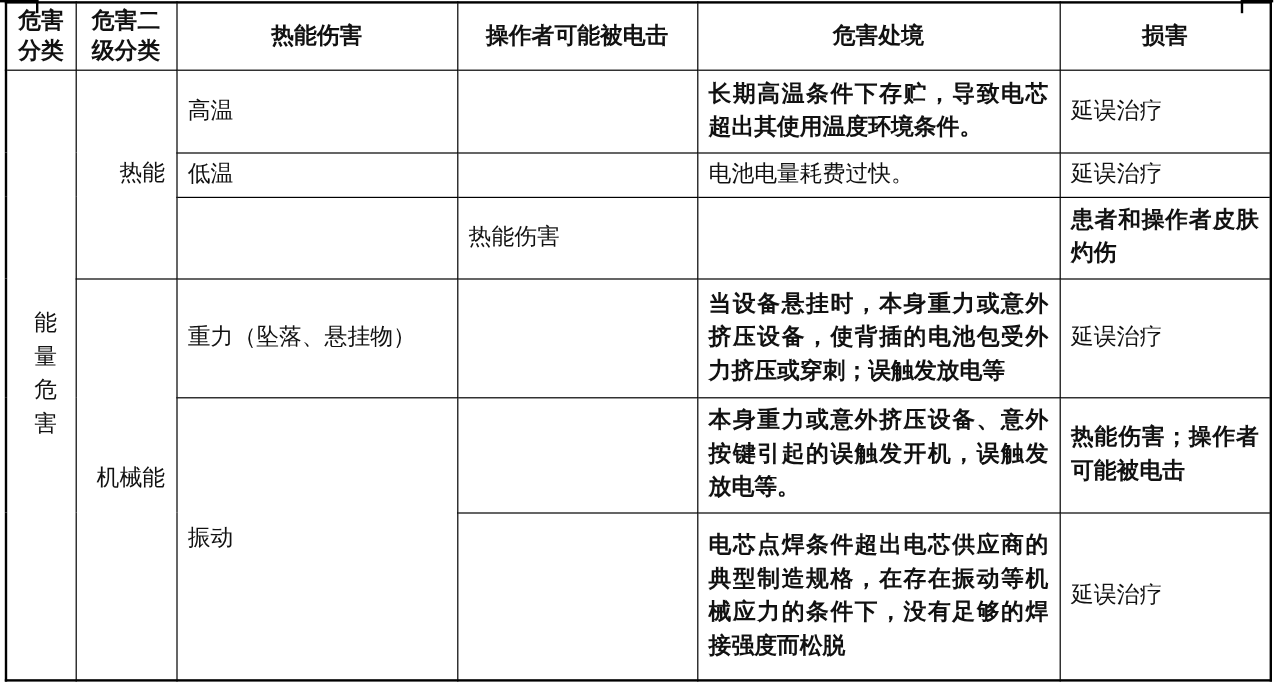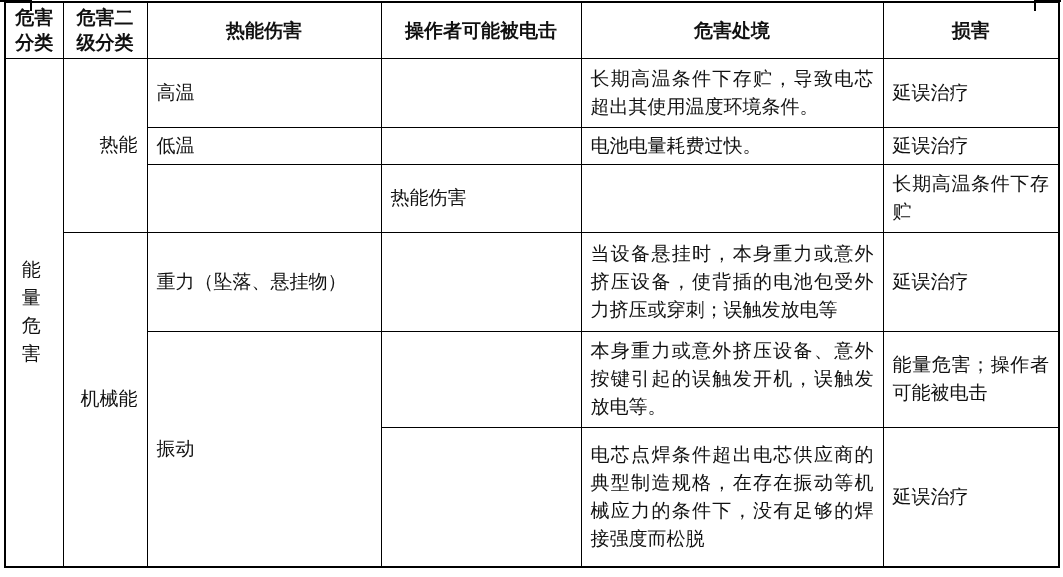--- a/index.html
+++ b/index.html
@@ -61,26 +61,27 @@
   tr.h-r2 { height: 37px; margin-top: 34px; }
   tr.h-r3 { height: 68px; }
   tr.h-r4 { height: 99px; }
   tr.h-r5 { height: 96px; }
   tr.h-r6 { height: 140px; padding-left: 20px; }
   td.c-center {
     text-align: right;
     padding: 2px 2px;
   }
   td.c-category {
-    text-align: center;
+    text-align: right;
     letter-spacing: 6px;
     padding: 2px 1px;
   }
   td.c-just {
     text-align: justify;
+    font-weight: bold;
   }
 </style>
 </head>
 <body>
 
 <div class="page">
 
   <div class="frag-left"></div>
   <div class="frag-right"></div>
 
@@ -115,34 +116,34 @@
       <tr class="h-r2">
         <td>低温</td>
         <td></td>
         <td>电池电量耗费过快。</td>
         <td>延误治疗</td>
       </tr>
       <tr class="h-r3">
         <td></td>
         <td>热能伤害</td>
         <td></td>
-        <td class="c-just">长期高温条件下存贮</td>
+        <td class="c-just">患者和操作者皮肤灼伤</td>
       </tr>
       <tr class="h-r4">
         <td class="c-center" rowspan="3">机械能</td>
         <td>重力（坠落、悬挂物）</td>
         <td></td>
         <td class="c-just">当设备悬挂时，本身重力或意外挤压设备，使背插的电池包受外力挤压或穿刺；误触发放电等</td>
         <td>延误治疗</td>
       </tr>
       <tr class="h-r5">
         <td rowspan="2">振动</td>
         <td></td>
         <td class="c-just">本身重力或意外挤压设备、意外按键引起的误触发开机，误触发放电等。</td>
-        <td class="c-just">能量危害；操作者可能被电击</td>
+        <td class="c-just">热能伤害；操作者可能被电击</td>
       </tr>
       <tr class="h-r6">
         <td></td>
         <td class="c-just">电芯点焊条件超出电芯供应商的典型制造规格，在存在振动等机械应力的条件下，没有足够的焊接强度而松脱</td>
         <td>延误治疗</td>
       </tr>
     </tbody>
   </table>
 
 </div>

